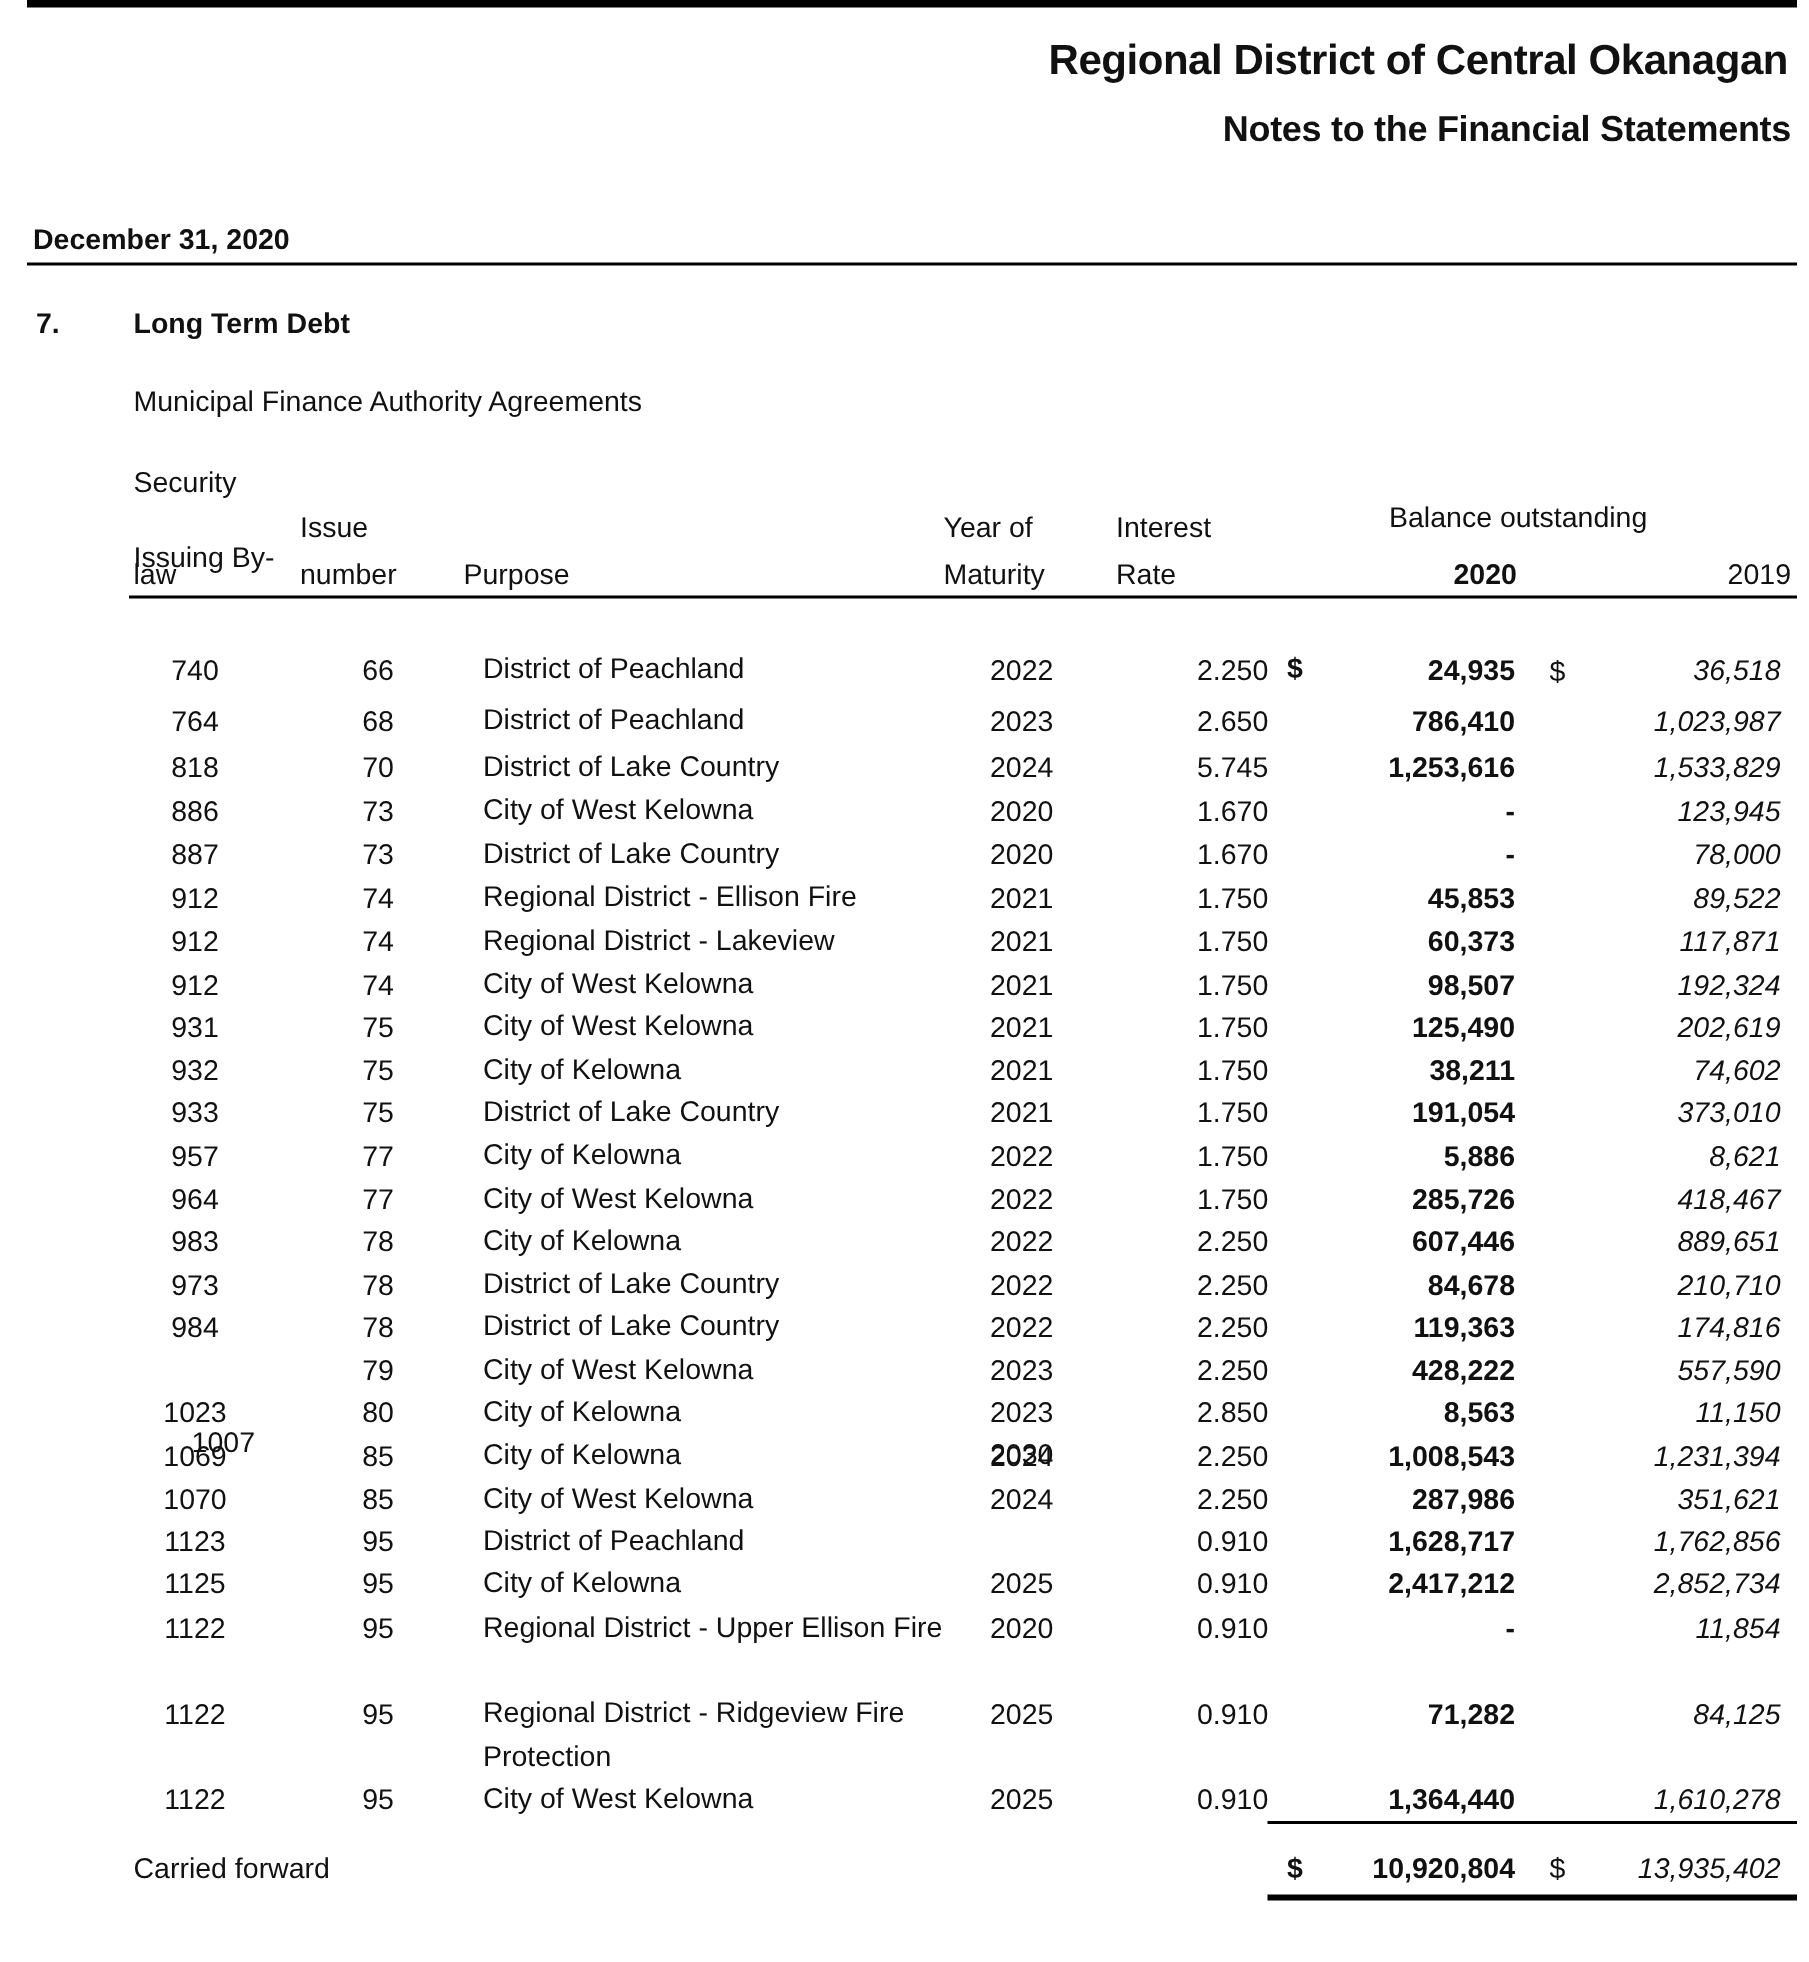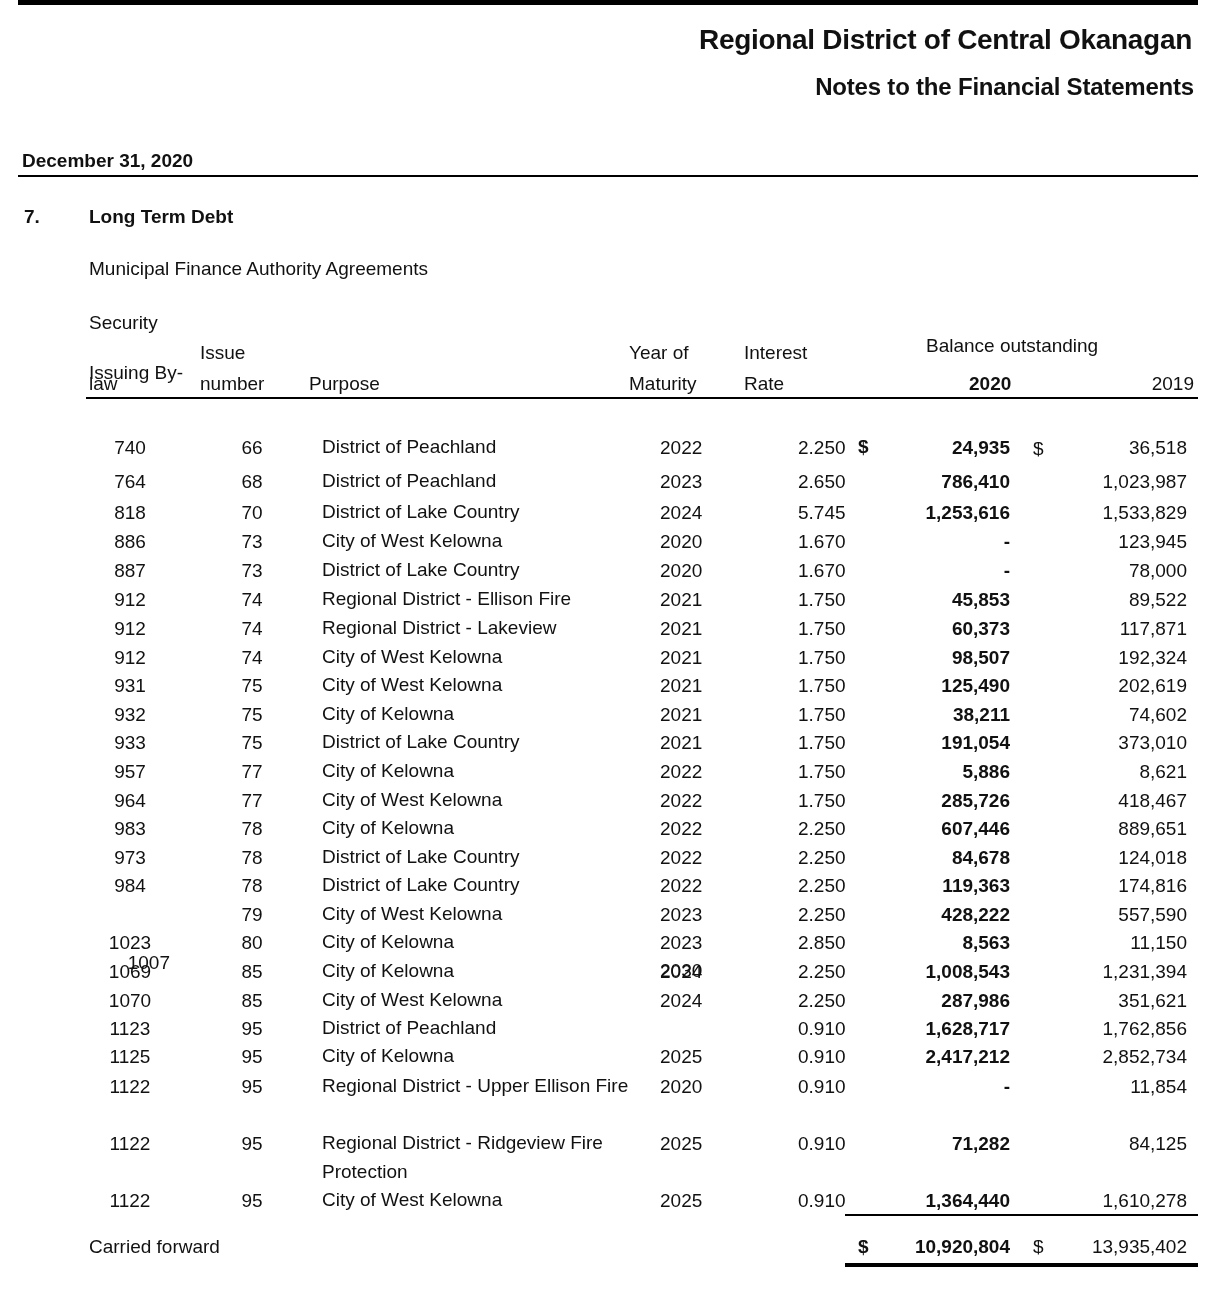--- a/index.html
+++ b/index.html
@@ -17,21 +17,21 @@
     .hdr { font-size: 19px; }
     .hdr-bold { font-weight: bold; }
     .rule2 { position: absolute; left: 86px; top: 397px; width: 1112px; height: 2px; background: #000; }
     .cell { position: absolute; font-size: 19px; white-space: nowrap; }
     .bylaw { width: 80px; left: 90px; text-align: center; }
     .issue { width: 60px; left: 222px; text-align: center; }
     .purpose { left: 322px; white-space: normal; width: 330px; line-height: 29px; }
     .year { left: 660px; }
     .rate { left: 798px; }
     .b2020 { right: 196px; text-align: center; font-weight: bold; }
-    .b2019 { right: 19px; text-align: center; }
+    .b2019 { right: 19px; text-align: center; font-style: italic; }
     .dollar-b { left: 858px; font-weight: bold; }
     .dollar-n { left: 1033px; }
     .rule-sub { position: absolute; left: 845px; top: 1214px; width: 353px; height: 2px; background: #000; }
     .rule-total { position: absolute; left: 845px; top: 1263px; width: 353px; height: 4px; background: #000; }
   </style>
 </head>
 <body>
 
 <div class="topbar"></div>
 <div class="abs org">Regional District of Central Okanagan</div>
@@ -187,21 +187,21 @@
       <div class="cell b2020" style="top: 818px;">607,446</div>
       <div class="cell b2019" style="top: 818px;">889,651</div>
     </div>
     <div>
       <div class="cell bylaw" style="top: 847px;">973</div>
       <div class="cell issue" style="top: 847px;">78</div>
       <div class="cell purpose" style="top: 842px;">District of Lake Country</div>
       <div class="cell year" style="top: 847px;">2022</div>
       <div class="cell rate" style="top: 847px;">2.250</div>
       <div class="cell b2020" style="top: 847px;">84,678</div>
-      <div class="cell b2019" style="top: 847px;">124,018</div>
+      <div class="cell b2019" style="top: 847px;">210,710</div>
     </div>
     <div>
       <div class="cell bylaw" style="top: 875px;">984</div>
       <div class="cell issue" style="top: 875px;">78</div>
       <div class="cell purpose" style="top: 870px;">District of Lake Country</div>
       <div class="cell year" style="top: 875px;">2022</div>
       <div class="cell rate" style="top: 875px;">2.250</div>
       <div class="cell b2020" style="top: 875px;">119,363</div>
       <div class="cell b2019" style="top: 875px;">174,816</div>
     </div>

